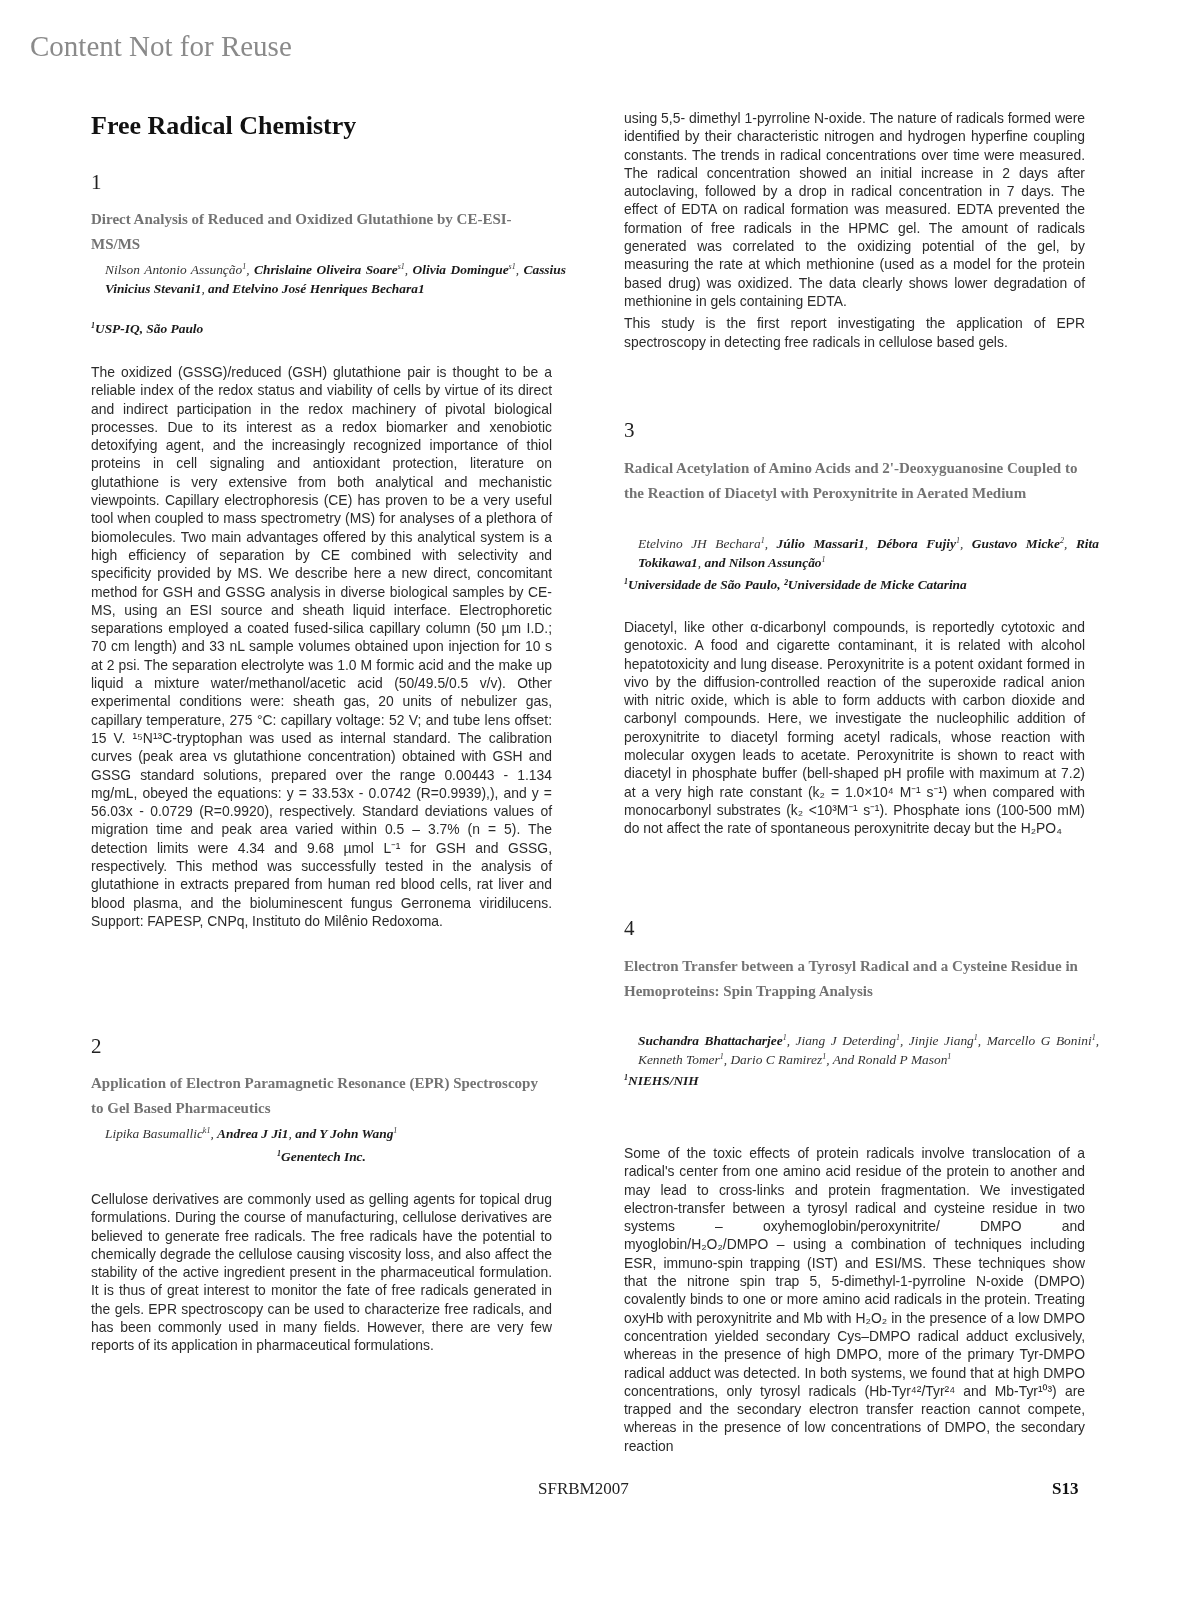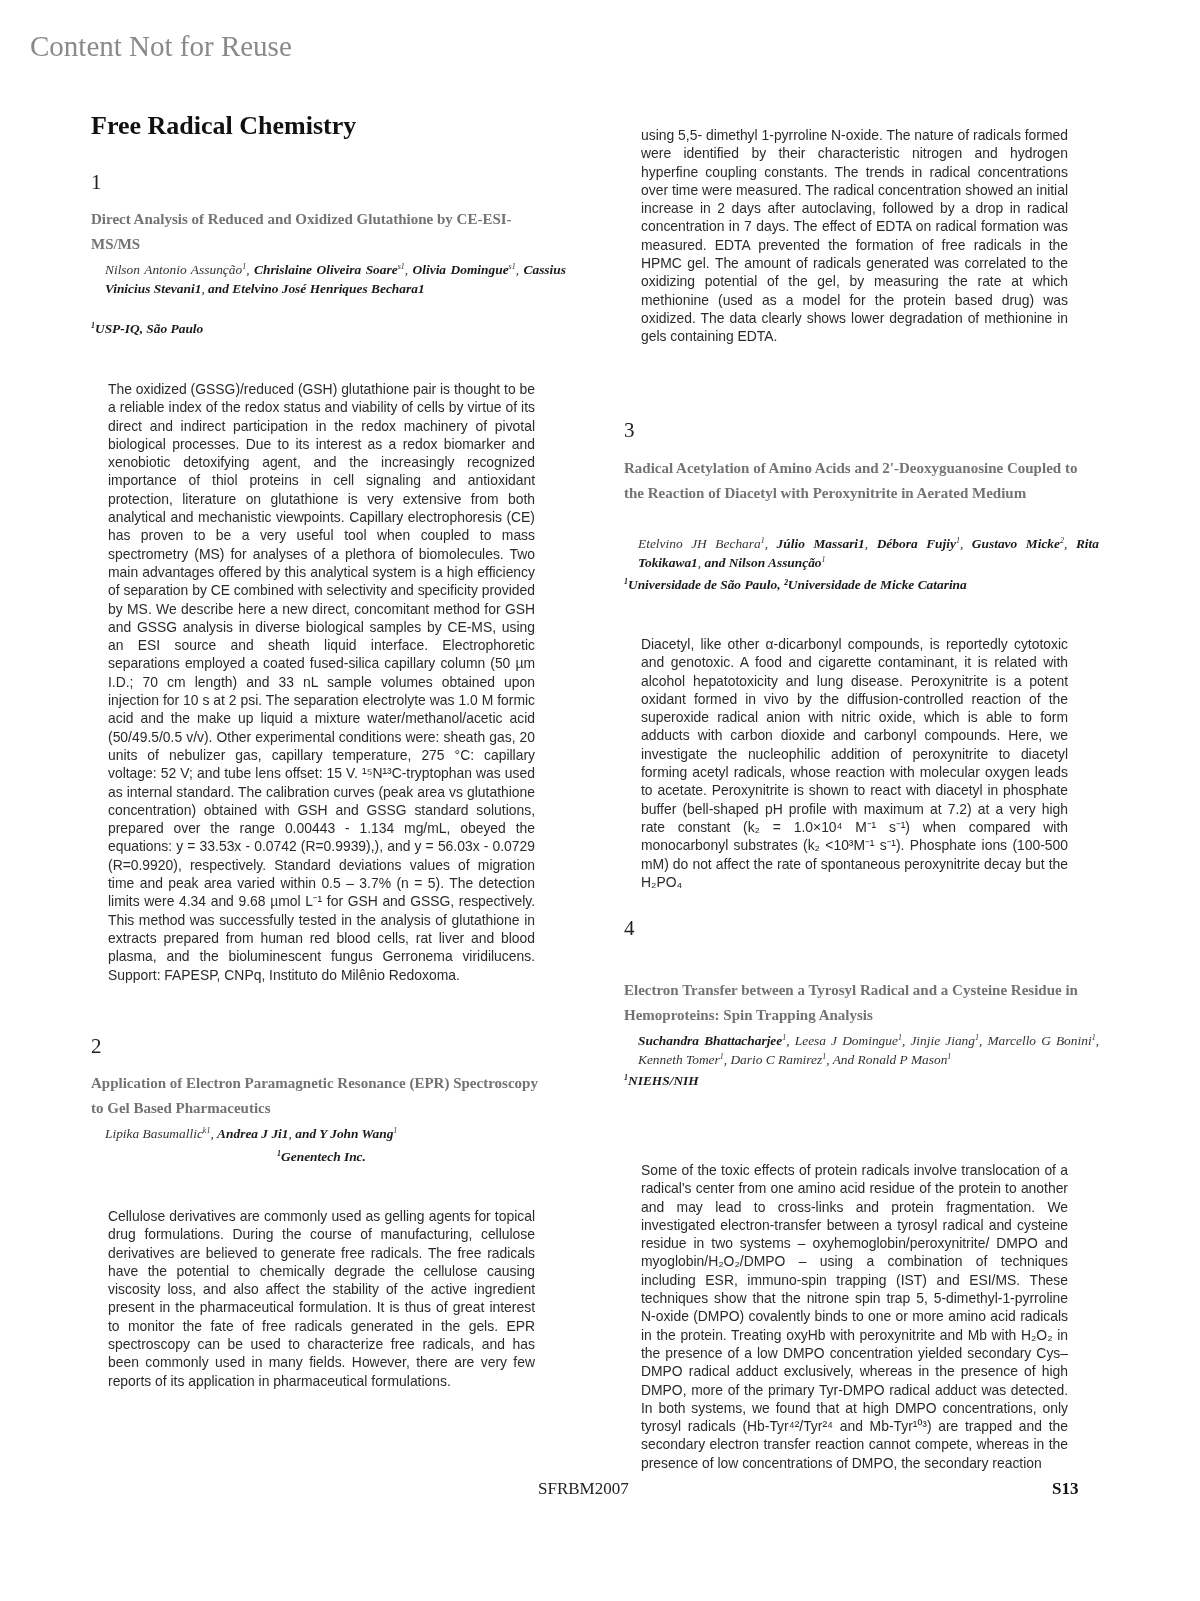--- a/index.html
+++ b/index.html
@@ -23,21 +23,21 @@
   .authors {
     font-family: "Liberation Serif", serif; font-style: italic; font-size: 13.4px; line-height: 19px;
     text-align: justify; color: #333; margin-left: 14px;
   }
   .authors b { color: #1a1a1a; }
   .affil { font-family: "Liberation Serif", serif; font-style: italic; font-weight: bold; font-size: 13.4px; line-height: 19px; color: #1a1a1a; }
   .body {
     font-family: "Liberation Sans", sans-serif; font-size: 13.9px; line-height: 18.3px; color: #2b2b2b;
     text-align: justify;
   }
-  .body p { margin: 17px; }
+  .body p { margin: 0; }
   .body p + p { margin-top: 4px; }
   sup { font-size: 8px; line-height: 0; }
   .footer-left { position: absolute; left: 538px; top: 1479px; font-family: "Liberation Serif", serif; font-size: 17px; color: #222; }
   .footer-right { position: absolute; left: 1052px; top: 1479px; font-family: "Liberation Serif", serif; font-weight: bold; font-size: 17px; color: #111; }
 </style>
 </head>
 <body>
 
 <div class="watermark">Content Not for Reuse</div>
 <div class="section-title">Free Radical Chemistry</div>
@@ -72,44 +72,45 @@
   </div>
   <div class="abs body" style="top:1190px;">
     <p>Cellulose derivatives are commonly used as gelling agents for topical drug formulations. During the course of manufacturing, cellulose derivatives are believed to generate free radicals. The free radicals have the potential to chemically degrade the cellulose causing viscosity loss, and also affect the stability of the active ingredient present in the pharmaceutical formulation. It is thus of great interest to monitor the fate of free radicals generated in the gels. EPR spectroscopy can be used to characterize free radicals, and has been commonly used in many fields. However, there are very few reports of its application in pharmaceutical formulations.</p>
   </div>
 </div>
 
 <div class="col col-right">
 
   <div class="abs body" style="top:109px;">
     <p>using 5,5- dimethyl 1-pyrroline N-oxide. The nature of radicals formed were identified by their characteristic nitrogen and hydrogen hyperfine coupling constants. The trends in radical concentrations over time were measured. The radical concentration showed an initial increase in 2 days after autoclaving, followed by a drop in radical concentration in 7 days. The effect of EDTA on radical formation was measured. EDTA prevented the formation of free radicals in the HPMC gel.  The amount of radicals generated was correlated to the oxidizing potential of the gel, by measuring the rate at which methionine (used as a model for the protein based drug) was oxidized. The data clearly shows lower degradation of methionine in gels containing EDTA.</p>
+    <p>This study is the first report investigating the application of EPR spectroscopy in detecting free radicals in cellulose based gels.</p>
   </div>
 
   <div class="abs num" style="top:418px;">3</div>
   <div class="abs title" style="top:456px;">Radical Acetylation of Amino Acids and 2'-Deoxyguanosine Coupled to the Reaction of Diacetyl with Peroxynitrite in Aerated Medium</div>
   <div class="abs authors" style="top:534px;">
     <span>Etelvino JH Bechara</span><sup>1</sup>,
     <b>Júlio Massari1</b>,
     <b>Débora Fujiy</b><sup>1</sup>,
     <b>Gustavo Micke</b><sup>2</sup>,
     <b>Rita Tokikawa1</b>,
     <b>and Nilson Assunção</b><sup>1</sup>
   </div>
   <div class="abs affil" style="top:575px;">
     <sup>1</sup><span>Universidade de São Paulo, ²Universidade de Micke Catarina</span>
   </div>
   <div class="abs body" style="top:618px;">
     <p>Diacetyl, like other α-dicarbonyl compounds, is reportedly cytotoxic and genotoxic. A food and cigarette contaminant, it is related with alcohol hepatotoxicity and lung disease. Peroxynitrite is a potent oxidant formed in vivo by the diffusion-controlled reaction of the superoxide radical anion with nitric oxide, which is able to form adducts with carbon dioxide and carbonyl compounds. Here, we investigate the nucleophilic addition of peroxynitrite to diacetyl forming acetyl radicals, whose reaction with molecular oxygen leads to acetate. Peroxynitrite is shown to react with diacetyl in phosphate buffer (bell-shaped pH profile with maximum at 7.2) at a very high rate constant (k₂ = 1.0×10⁴ M⁻¹ s⁻¹) when compared with monocarbonyl substrates (k₂ &lt;10³M⁻¹ s⁻¹). Phosphate ions (100-500 mM) do not affect the rate of spontaneous peroxynitrite decay but the H₂PO₄</p>
   </div>
 
   <div class="abs num" style="top:916px;">4</div>
-  <div class="abs title" style="top:954px;margin-top:24px;">Electron Transfer between a Tyrosyl Radical and a Cysteine Residue in Hemoproteins: Spin Trapping Analysis</div>
+  <div class="abs title" style="top:954px;">Electron Transfer between a Tyrosyl Radical and a Cysteine Residue in Hemoproteins: Spin Trapping Analysis</div>
   <div class="abs authors" style="top:1031px;">
     <b>Suchandra Bhattacharjee</b><sup>1</sup>,
-    <span>Leesa J Domingue</span><sup>1</sup>,
+    <span>Jiang J Deterding</span><sup>1</sup>,
     <span>Jinjie Jiang</span><sup>1</sup>,
     <span>Marcello G Bonini</span><sup>1</sup>,
     <span>Kenneth Tomer</span><sup>1</sup>,
     <span>Dario C Ramirez</span><sup>1</sup>,
     <span>And Ronald P Mason</span><sup>1</sup>
   </div>
   <div class="abs affil" style="top:1071px;">
     <sup>1</sup><span>NIEHS/NIH</span>
   </div>
   <div class="abs body" style="top:1144px;">

